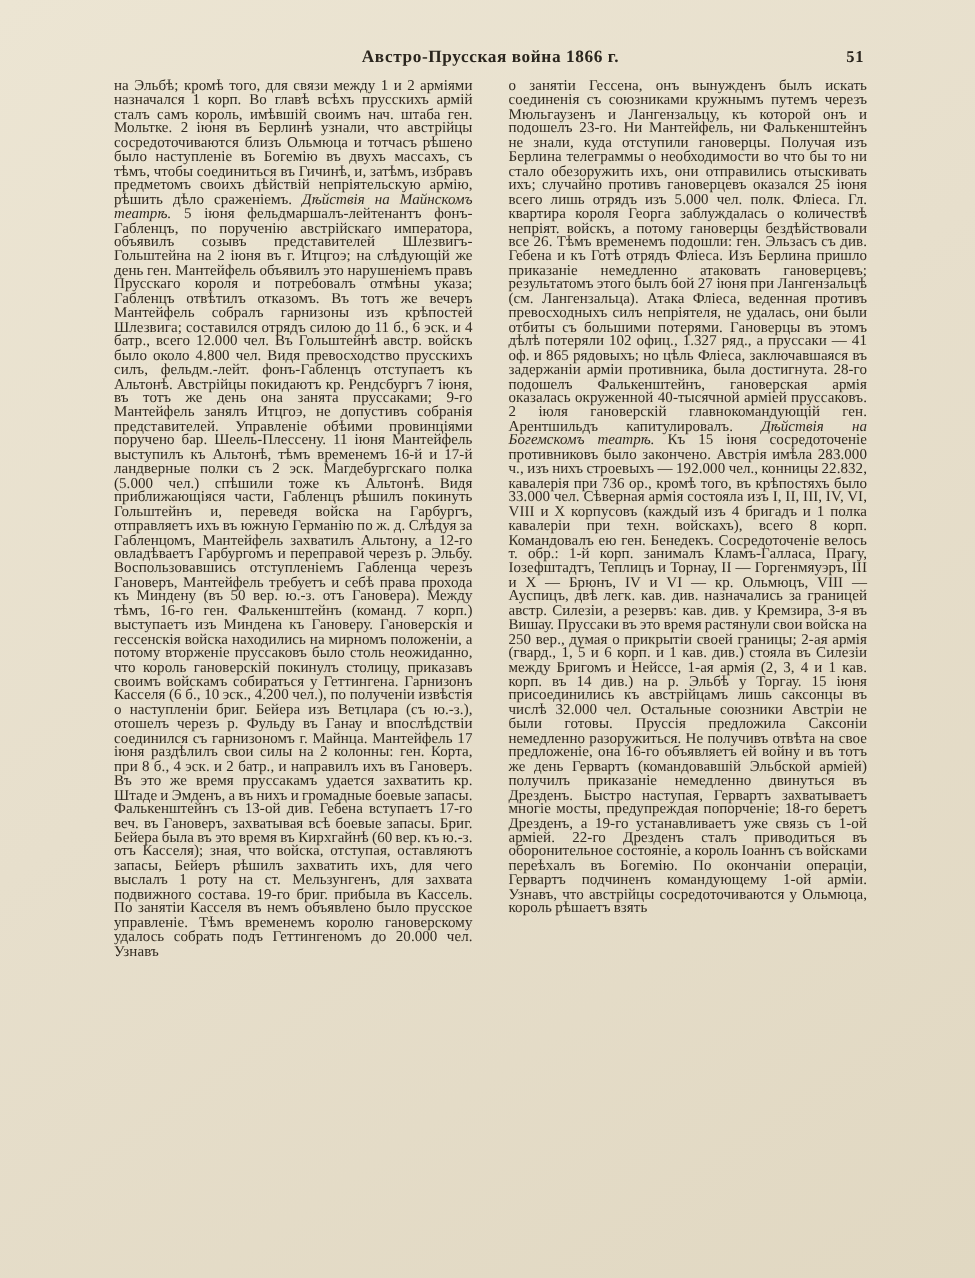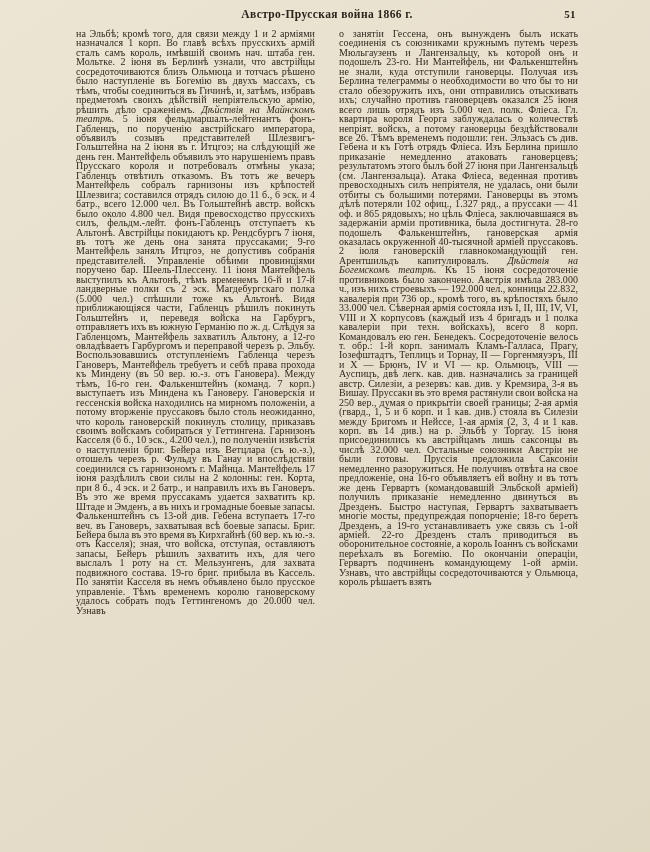--- a/index.html
+++ b/index.html
@@ -4,21 +4,21 @@
 <style>
   html, body { margin: 0; padding: 0; }
   body {
     width: 650px; height: 852px;
     background: #cfc8b6;
     font-family: "Liberation Serif", "DejaVu Serif", serif;
   }
   .page {
     width: 650px; height: 852px;
     box-sizing: border-box;
-    padding: 8px 72px 8px 76px;
+    padding: 32px 72px 8px 76px;
     background: linear-gradient(145deg, #ece5d3 0%, #e7dfcc 45%, #e1d8c2 100%);
     color: #2e2921;
     overflow: hidden;
     position: relative;
   }
   .header {
     position: relative;
     width: 100%;
     text-align: center;
     font-weight: bold;

